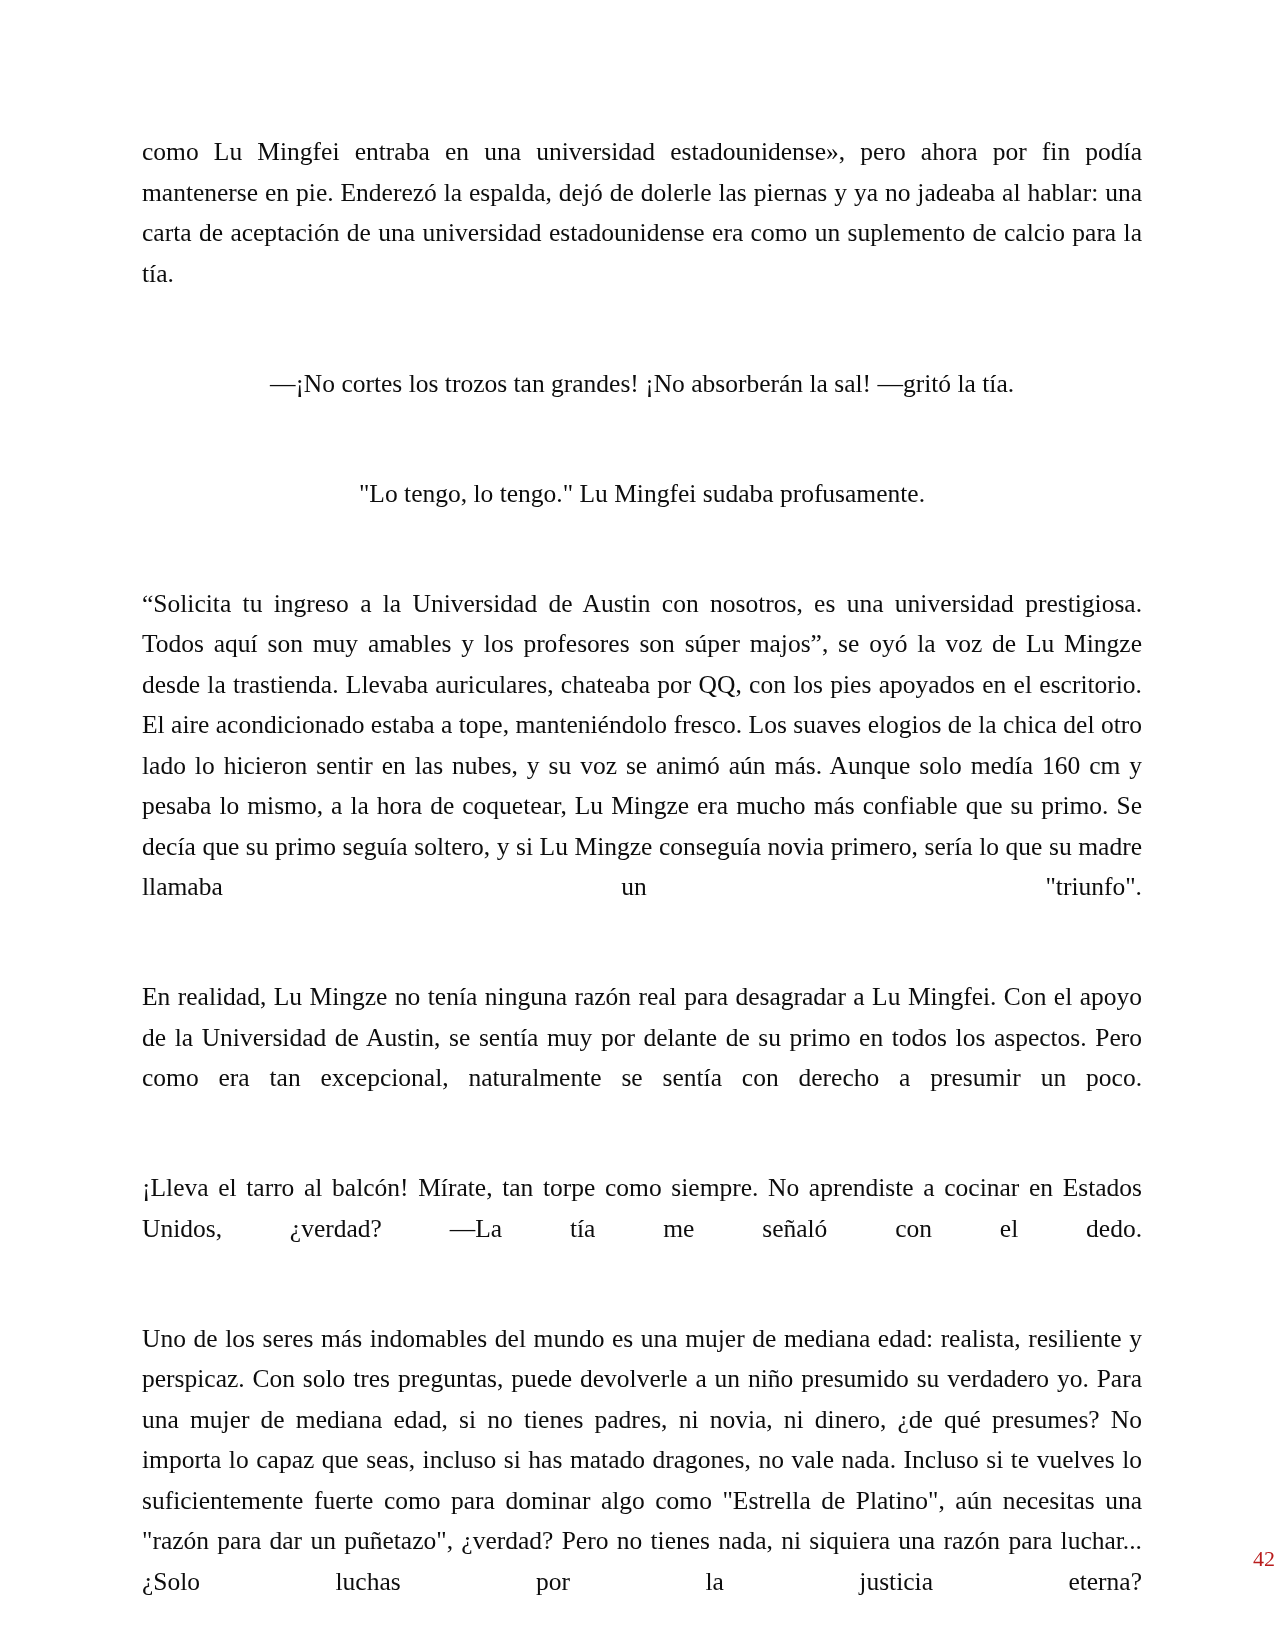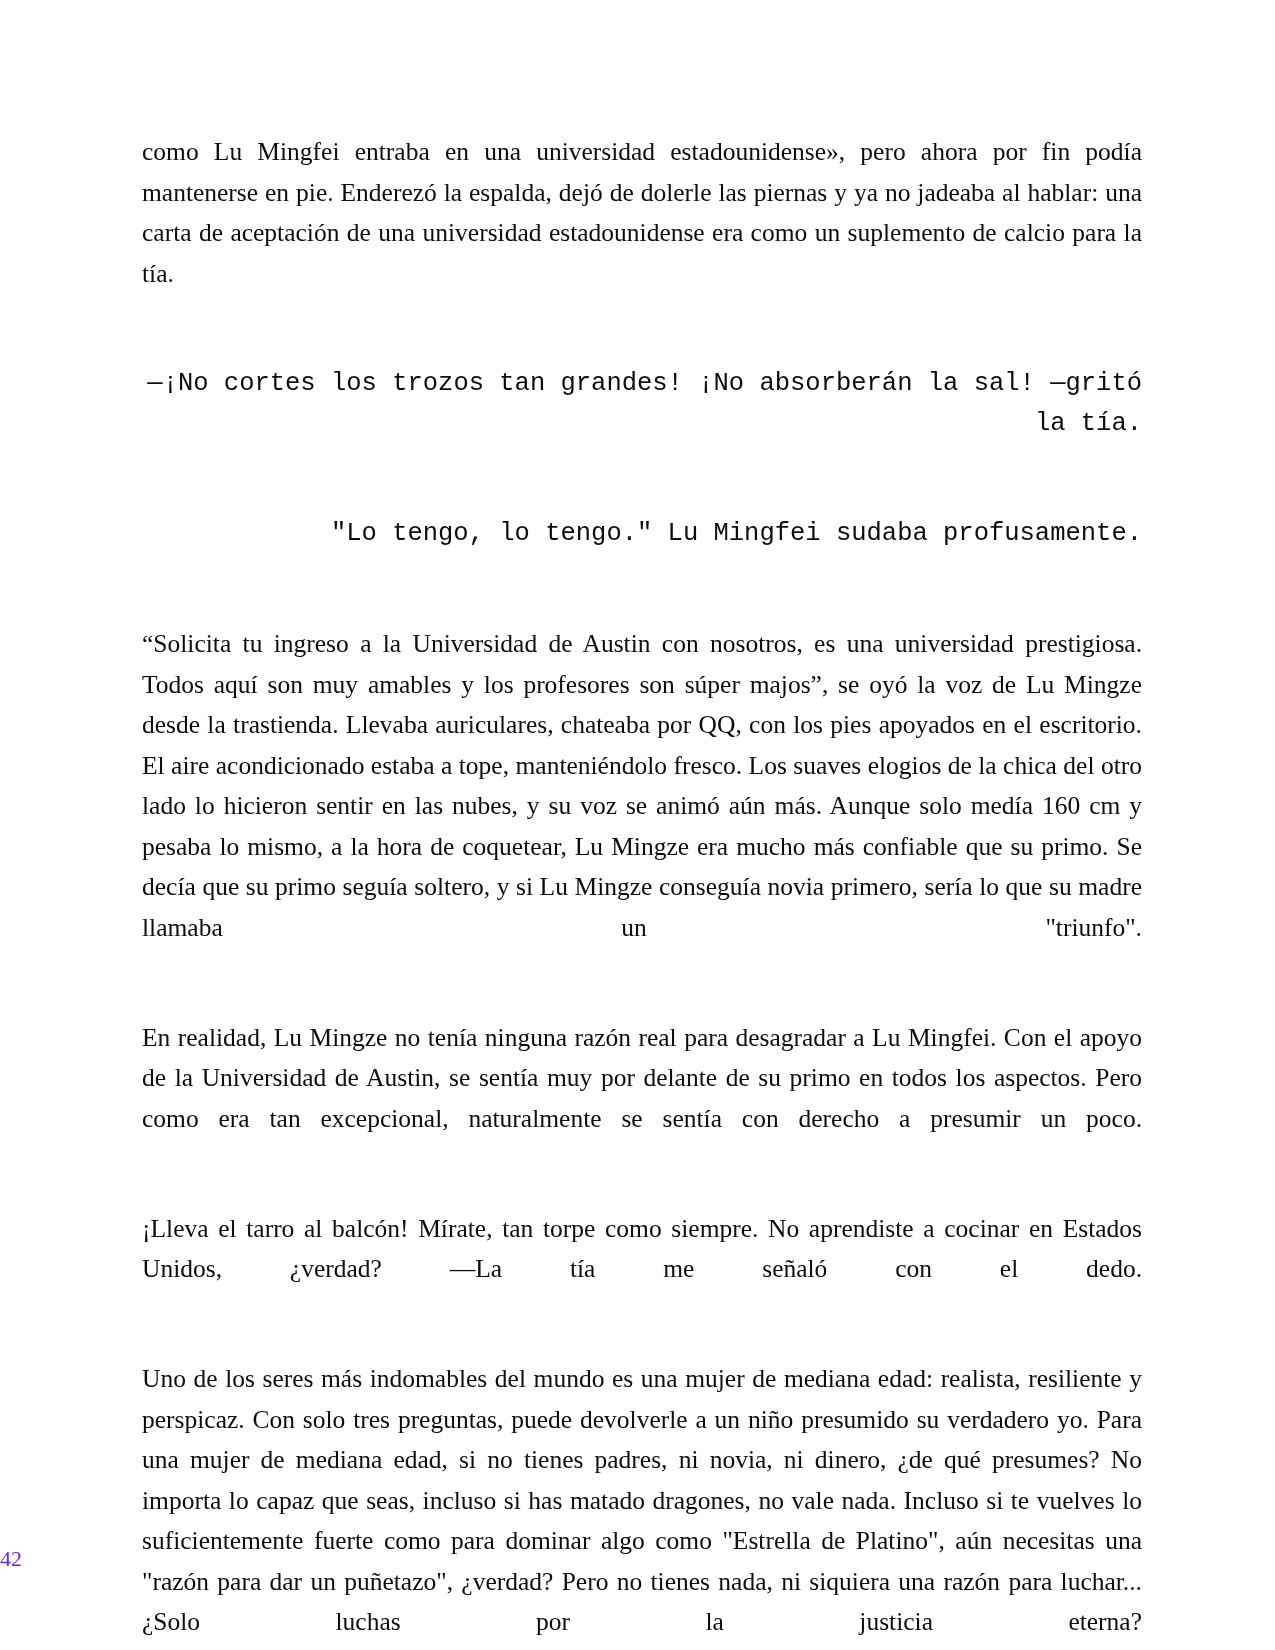--- a/index.html
+++ b/index.html
@@ -37,32 +37,31 @@
     letter-spacing: 0.0px;
     word-spacing: 0px;
   }
   
   .para::after {
     content: "";
     display: inline-block;
     width: 100%;
   }
   .para.nojust {
-    text-align: right;
-    font-family: Liberation Mono, monospace;
+    text-align: center;
   }
   .page-number {
     position: absolute;
     left: 0;
     right: 0;
     top: 1546px;
-    text-align: left;
+    text-align: right;
     font-size: 22px;
     line-height: 26px;
-    color: #6d28d9;
+    color: #b91c1c;
   }
 </style>
 </head>
 <body>
 
 <div class="page">
 
   <div class="content">
 
     <p class="para">como Lu Mingfei entraba en una universidad estadounidense», pero ahora por fin podía mantenerse en pie. Enderezó la espalda, dejó de dolerle las piernas y ya no jadeaba al hablar: una carta de aceptación de una universidad estadounidense era como un suplemento de calcio para la tía.</p>

